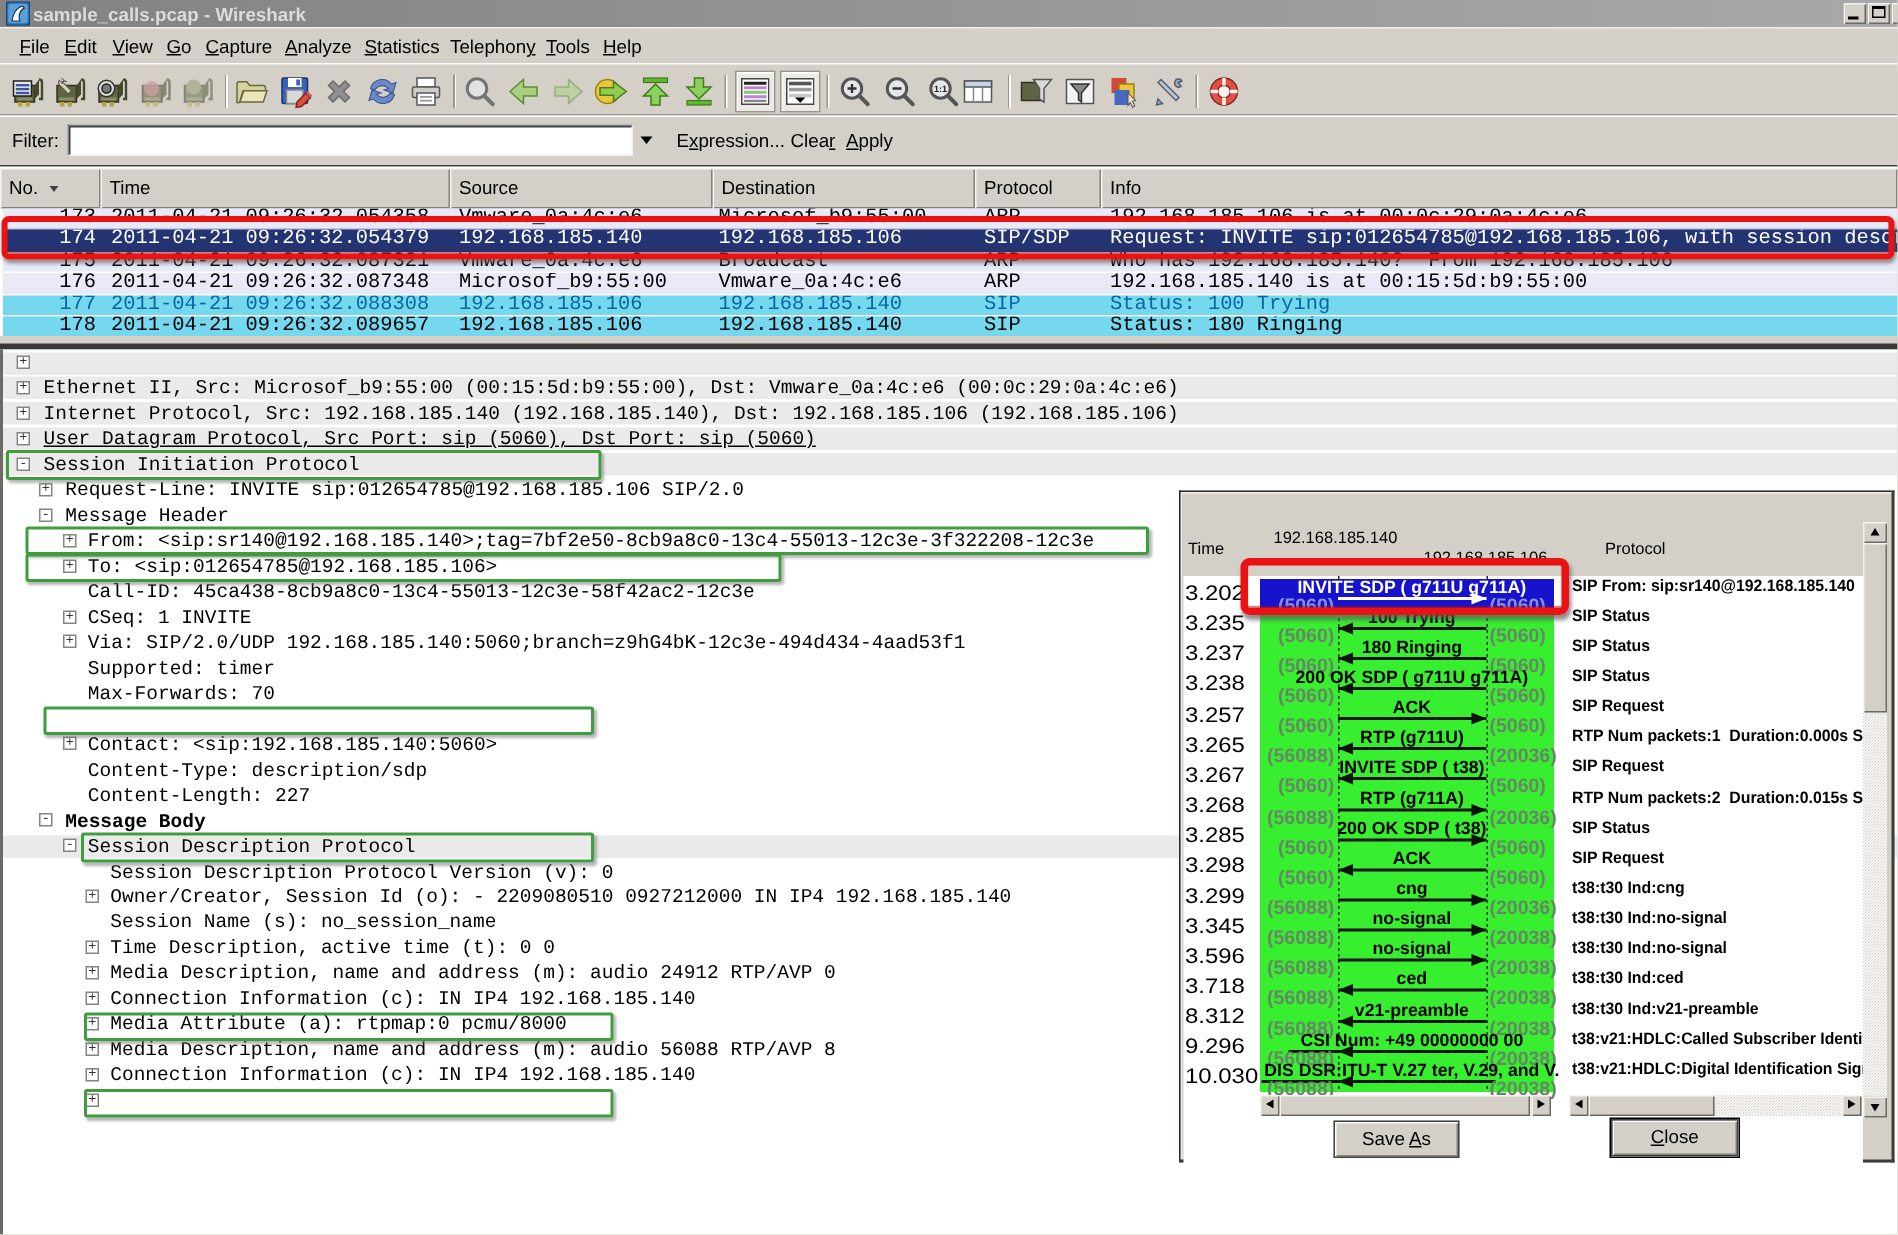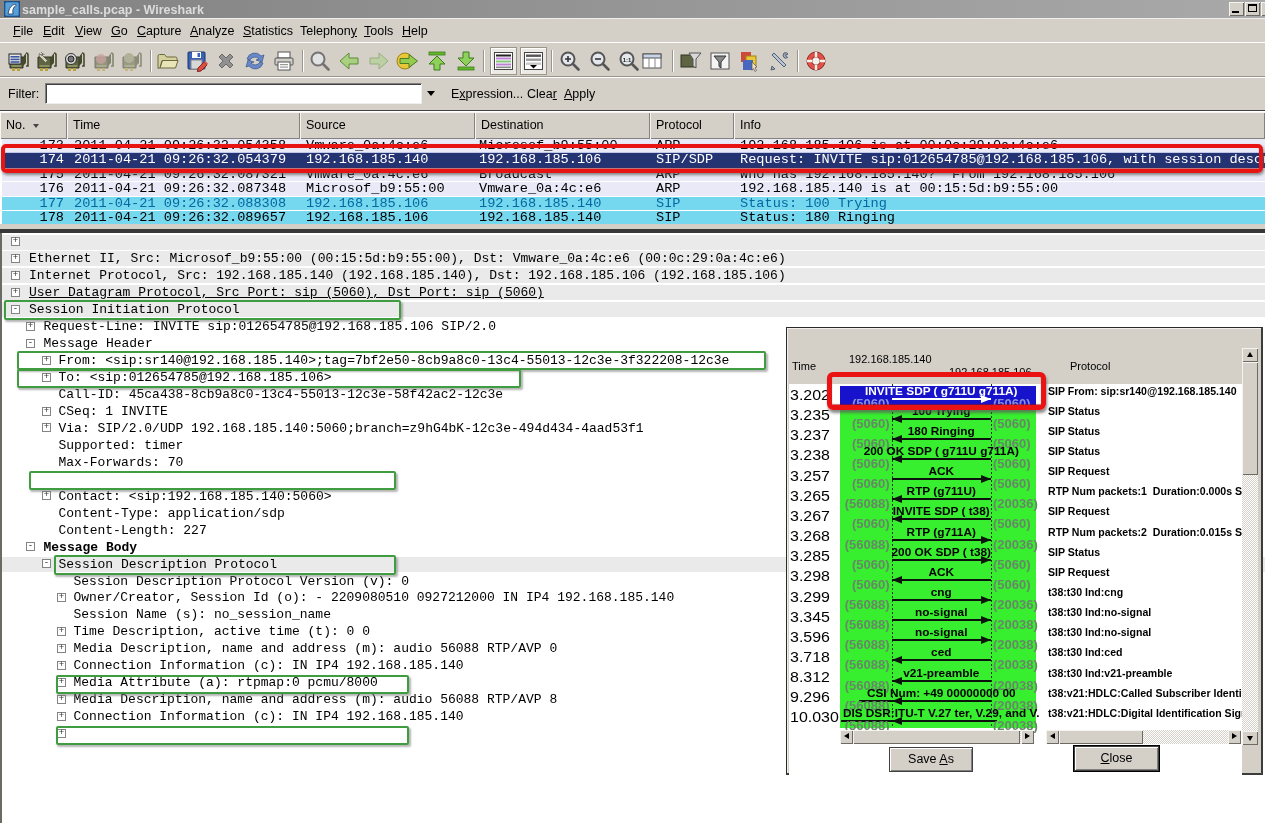--- a/index.html
+++ b/index.html
@@ -328,34 +328,34 @@
 <span class="ab mono" style="left:56.5px;top:137.1px;font-size:13px;line-height:15px;">To: &lt;sip:012654785@192.168.185.106&gt;</span>
 <span class="ab mono" style="left:56.5px;top:154.0px;font-size:13px;line-height:15px;">Call-ID: 45ca438-8cb9a8c0-13c4-55013-12c3e-58f42ac2-12c3e</span>
 <div class="xp" style="left:40px;top:173.5px">+</div>
 <span class="ab mono" style="left:56.5px;top:171.0px;font-size:13px;line-height:15px;">CSeq: 1 INVITE</span>
 <div class="xp" style="left:40px;top:190.4px">+</div>
 <span class="ab mono" style="left:56.5px;top:187.9px;font-size:13px;line-height:15px;">Via: SIP/2.0/UDP 192.168.185.140:5060;branch=z9hG4bK-12c3e-494d434-4aad53f1</span>
 <span class="ab mono" style="left:56.5px;top:204.9px;font-size:13px;line-height:15px;">Supported: timer</span>
 <span class="ab mono" style="left:56.5px;top:221.8px;font-size:13px;line-height:15px;">Max-Forwards: 70</span>
 <div class="xp" style="left:40px;top:258.2px">+</div>
 <span class="ab mono" style="left:56.5px;top:255.7px;font-size:13px;line-height:15px;">Contact: &lt;sip:192.168.185.140:5060&gt;</span>
-<span class="ab mono" style="left:56.5px;top:272.7px;font-size:13px;line-height:15px;">Content-Type: application/sdp</span>
+<span class="ab mono" style="left:56.5px;top:272.7px;font-size:13px;line-height:15px;">Content-Type: description/sdp</span>
 <span class="ab mono" style="left:56.5px;top:289.6px;font-size:13px;line-height:15px;">Content-Length: 227</span>
 <div class="xp" style="left:24px;top:309.1px">-</div>
 <span class="ab mono" style="left:41.5px;top:306.6px;font-size:13px;line-height:15px;font-weight:bold;">Message Body</span>
 <div class="xp" style="left:40px;top:326.1px">-</div>
 <span class="ab mono" style="left:56.5px;top:323.6px;font-size:13px;line-height:15px;">Session Description Protocol</span>
 <span class="ab mono" style="left:71.5px;top:340.5px;font-size:13px;line-height:15px;">Session Description Protocol Version (v): 0</span>
 <div class="xp" style="left:55px;top:359.9px">+</div>
 <span class="ab mono" style="left:71.5px;top:357.4px;font-size:13px;line-height:15px;">Owner/Creator, Session Id (o): - 2209080510 0927212000 IN IP4 192.168.185.140</span>
 <span class="ab mono" style="left:71.5px;top:374.4px;font-size:13px;line-height:15px;">Session Name (s): no_session_name</span>
 <div class="xp" style="left:55px;top:393.8px">+</div>
 <span class="ab mono" style="left:71.5px;top:391.3px;font-size:13px;line-height:15px;">Time Description, active time (t): 0 0</span>
 <div class="xp" style="left:55px;top:410.8px">+</div>
-<span class="ab mono" style="left:71.5px;top:408.3px;font-size:13px;line-height:15px;">Media Description, name and address (m): audio 56088 RTP/AVP 0</span>
+<span class="ab mono" style="left:71.5px;top:408.3px;font-size:13px;line-height:15px;">Media Description, name and address (m): audio 24912 RTP/AVP 0</span>
 <div class="xp" style="left:55px;top:427.8px">+</div>
 <span class="ab mono" style="left:71.5px;top:425.3px;font-size:13px;line-height:15px;">Connection Information (c): IN IP4 192.168.185.140</span>
 <div class="xp" style="left:55px;top:444.7px">+</div>
 <span class="ab mono" style="left:71.5px;top:442.2px;font-size:13px;line-height:15px;">Media Attribute (a): rtpmap:0 pcmu/8000</span>
 <div class="xp" style="left:55px;top:461.6px">+</div>
 <span class="ab mono" style="left:71.5px;top:459.1px;font-size:13px;line-height:15px;">Media Description, name and address (m): audio 56088 RTP/AVP 8</span>
 <div class="xp" style="left:55px;top:478.6px">+</div>
 <span class="ab mono" style="left:71.5px;top:476.1px;font-size:13px;line-height:15px;">Connection Information (c): IN IP4 192.168.185.140</span>
 <div class="xp" style="left:55px;top:495.5px">+</div>
 <div class="gb" style="left:2px;top:67px;width:397px;height:20px"></div>

